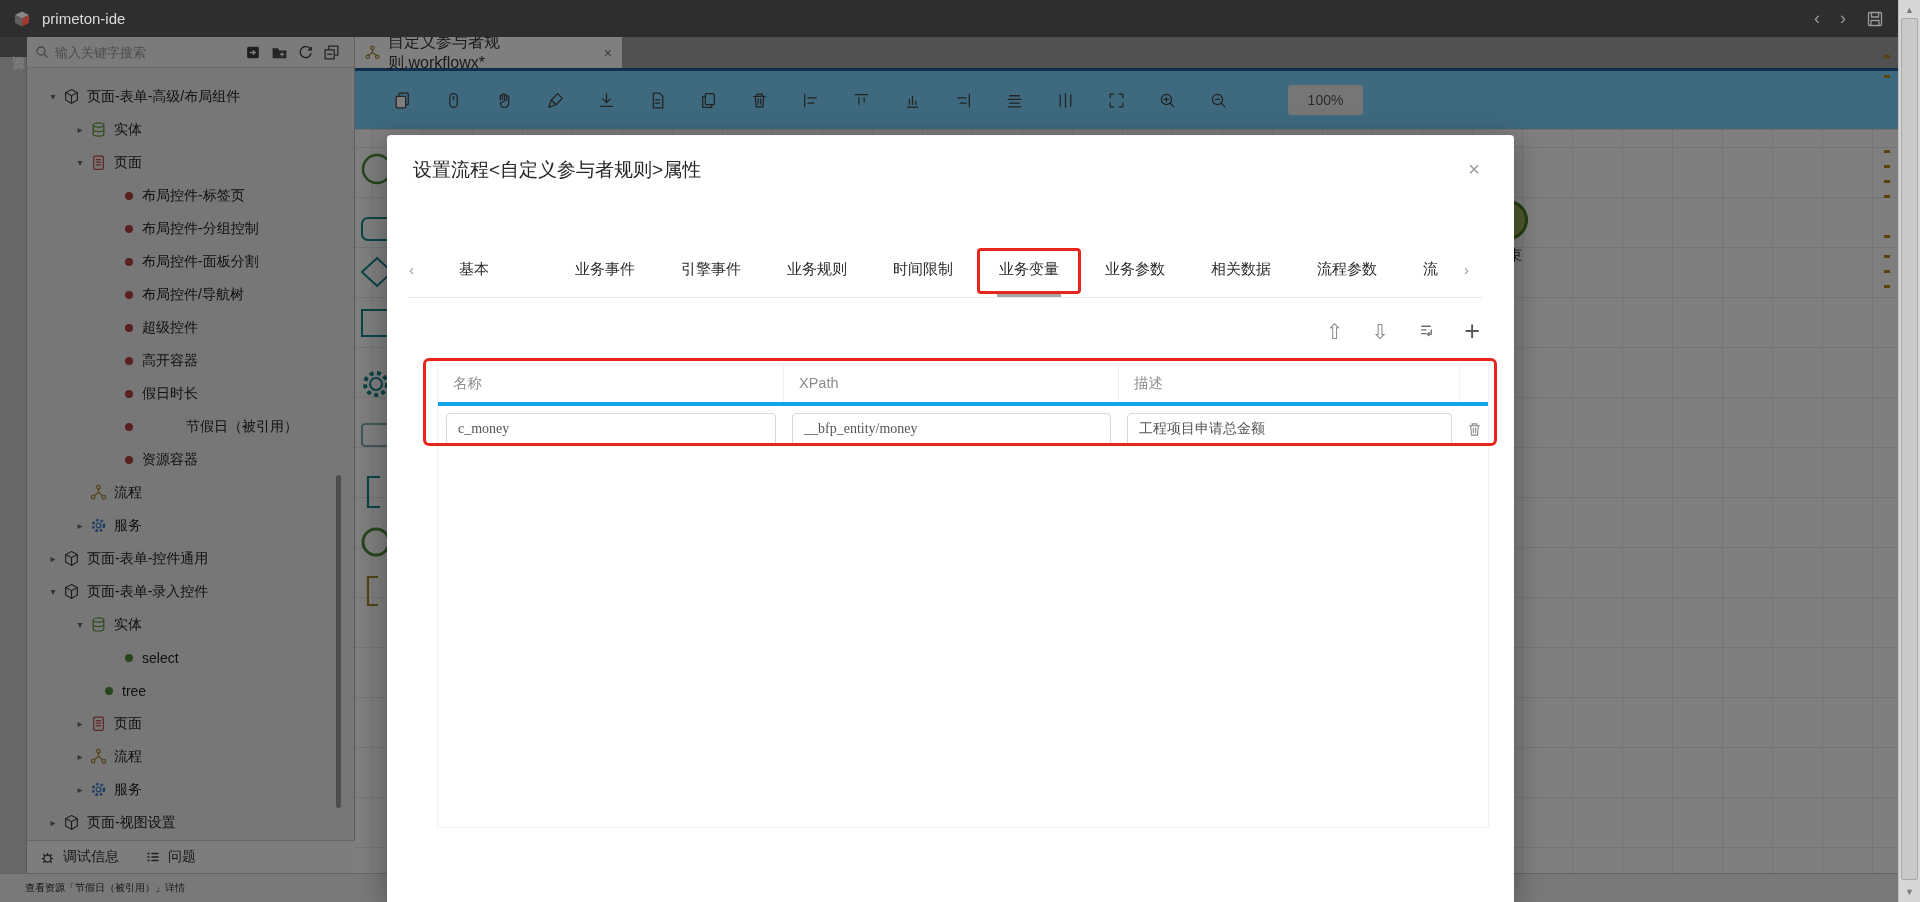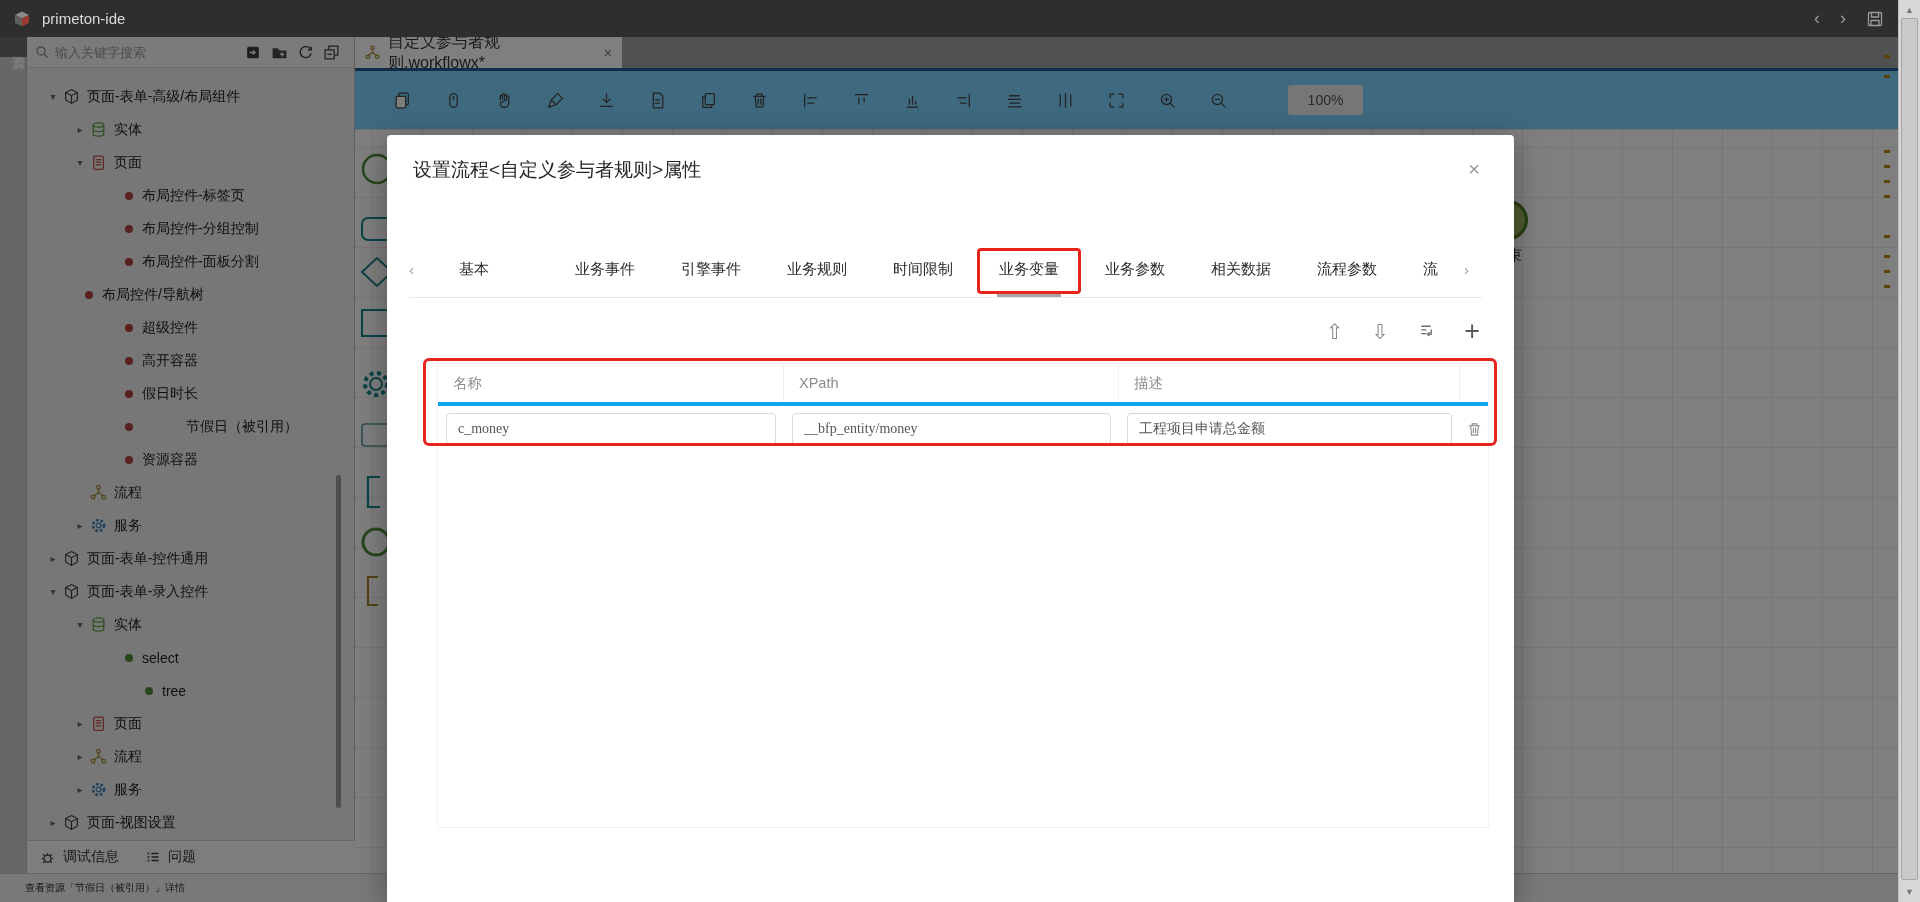--- a/index.html
+++ b/index.html
@@ -196,21 +196,21 @@
           <span>布局控件-标签页</span>
         </div>
         <div class="tree-row" style="padding-left: 92px;">
           <span class="dot" style="background:#b0413e"></span>
           <span>布局控件-分组控制</span>
         </div>
         <div class="tree-row" style="padding-left: 92px;">
           <span class="dot" style="background:#b0413e"></span>
           <span>布局控件-面板分割</span>
         </div>
-        <div class="tree-row" style="padding-left: 52px;">
+        <div class="tree-row" style="padding-left: 92px;">
           <span class="dot" style="background:#b0413e"></span>
           <span>布局控件/导航树</span>
         </div>
         <div class="tree-row" style="padding-left: 92px;">
           <span class="dot" style="background:#b0413e"></span>
           <span>超级控件</span>
         </div>
         <div class="tree-row" style="padding-left: 92px;">
           <span class="dot" style="background:#b0413e"></span>
           <span>高开容器</span>
@@ -276,21 +276,21 @@
               <ellipse cx="8" cy="3.8" rx="5" ry="2"></ellipse>
               <path d="M3 3.8v8.4c0 1.1 2.2 2 5 2s5-.9 5-2V3.8M3 8c0 1.1 2.2 2 5 2s5-.9 5-2"></path>
             </svg>
           </span>
           <span>实体</span>
         </div>
         <div class="tree-row" style="padding-left: 92px;">
           <span class="dot" style="background:#4e8c38"></span>
           <span>select</span>
         </div>
-        <div class="tree-row" style="padding-left: 112px;">
+        <div class="tree-row" style="padding-left: 72px;">
           <span class="dot" style="background:#4e8c38"></span>
           <span>tree</span>
         </div>
         <div class="tree-row" style="padding-left: 45px;">
           <span class="arrow">▸</span>
           <span class="ticon">
             <svg width="17" height="17" viewBox="0 0 16 16" fill="none" stroke="#c0504d" stroke-width="1.2">
               <rect x="3.5" y="2" width="9" height="12.5" rx="1"></rect>
               <path d="M5.5 5.2h5M5.5 7.7h5M5.5 10.2h5"></path>
             </svg>

